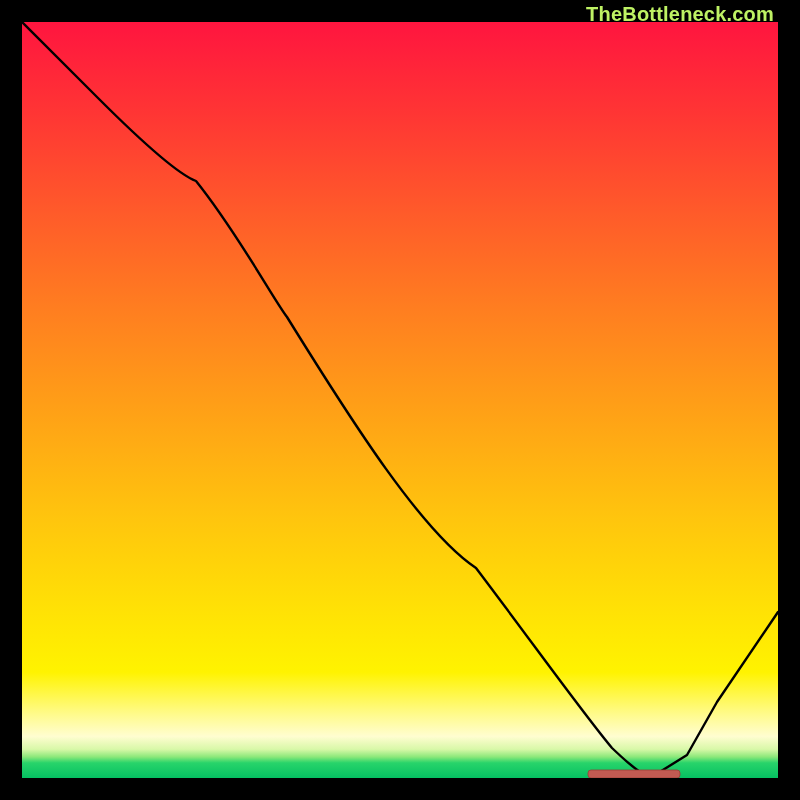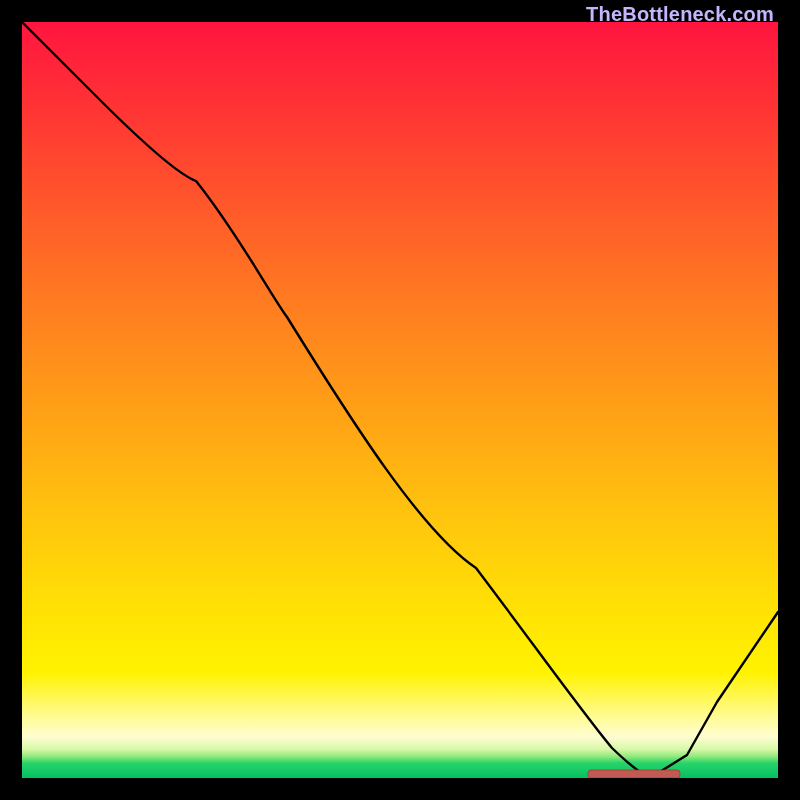--- a/index.html
+++ b/index.html
@@ -46,21 +46,21 @@
         #05c062 100%
       );
   }
   .attribution {
     position: absolute;
     top: 3px;
     right: 26px;
     font-family: Arial, Helvetica, sans-serif;
     font-size: 20px;
     font-weight: 600;
-    color: #c4b5fd;
+    color: #bef264;
     letter-spacing: 0.2px;
     user-select: none;
   }
   svg.overlay {
     position: absolute;
     inset: 0;
   }
   .curve {
     fill: none;
     stroke: #000;

